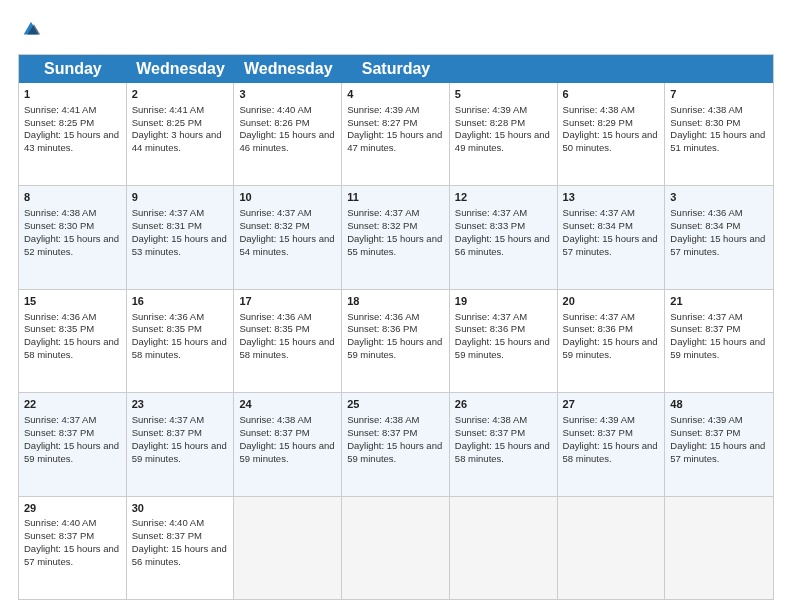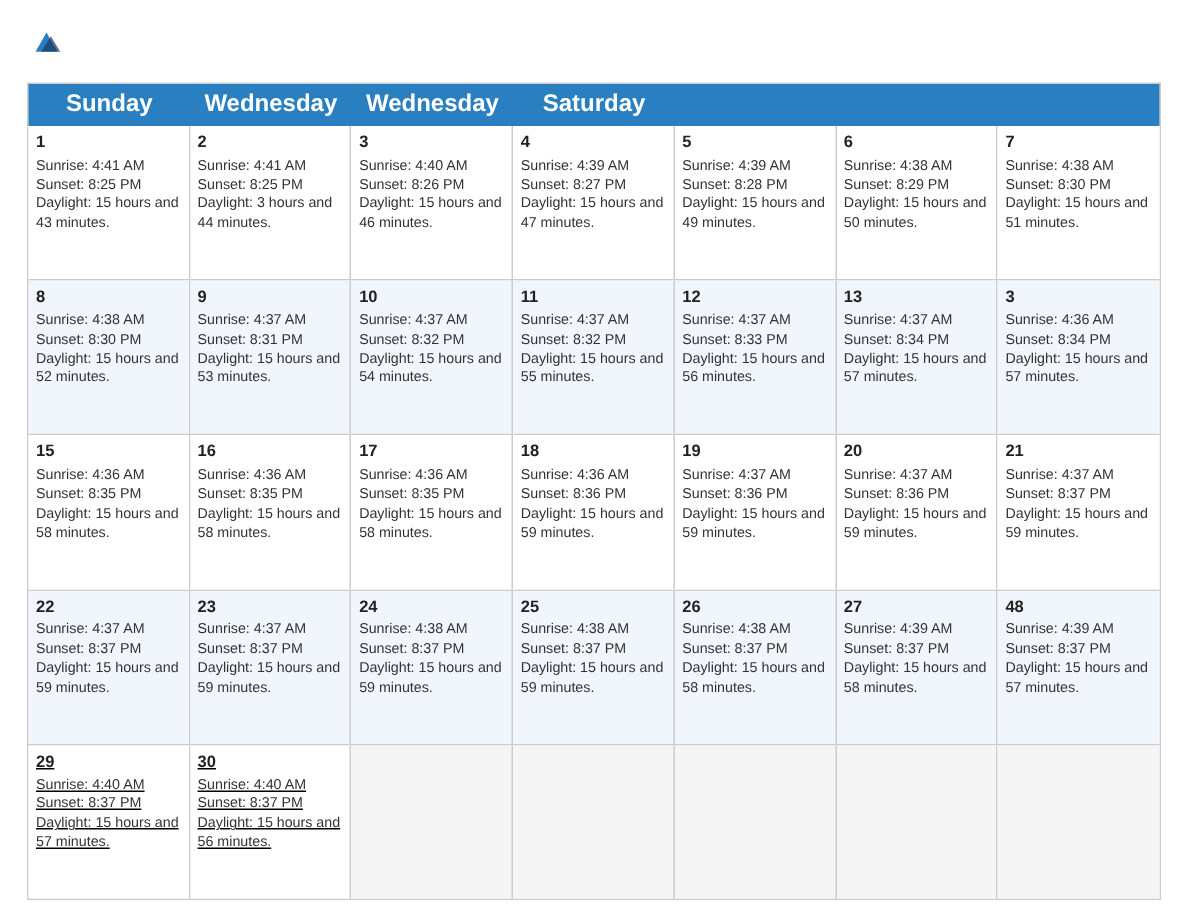--- a/index.html
+++ b/index.html
@@ -77,21 +77,20 @@
       flex-direction: column;
     }
     .cal-row {
       display: grid;
       grid-template-columns: repeat(7, 1fr);
       flex: 1;
       border-bottom: 1px solid #ccc;
     }
     .cal-row:last-child {
       border-bottom: none;
-      text-decoration: underline;
     }
     .cal-cell {
       border-right: 1px solid #ccc;
       padding: 4px 5px;
       font-size: 9.5px;
       color: #333;
       line-height: 1.35;
       vertical-align: top;
       background: #fff;
     }

